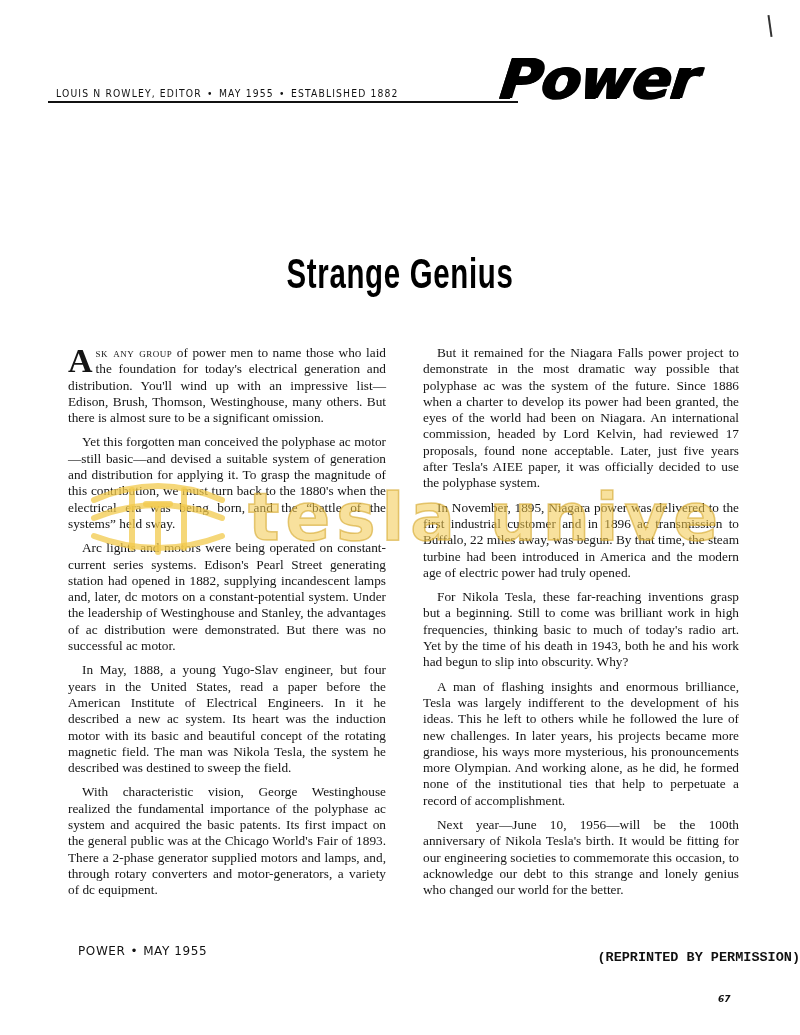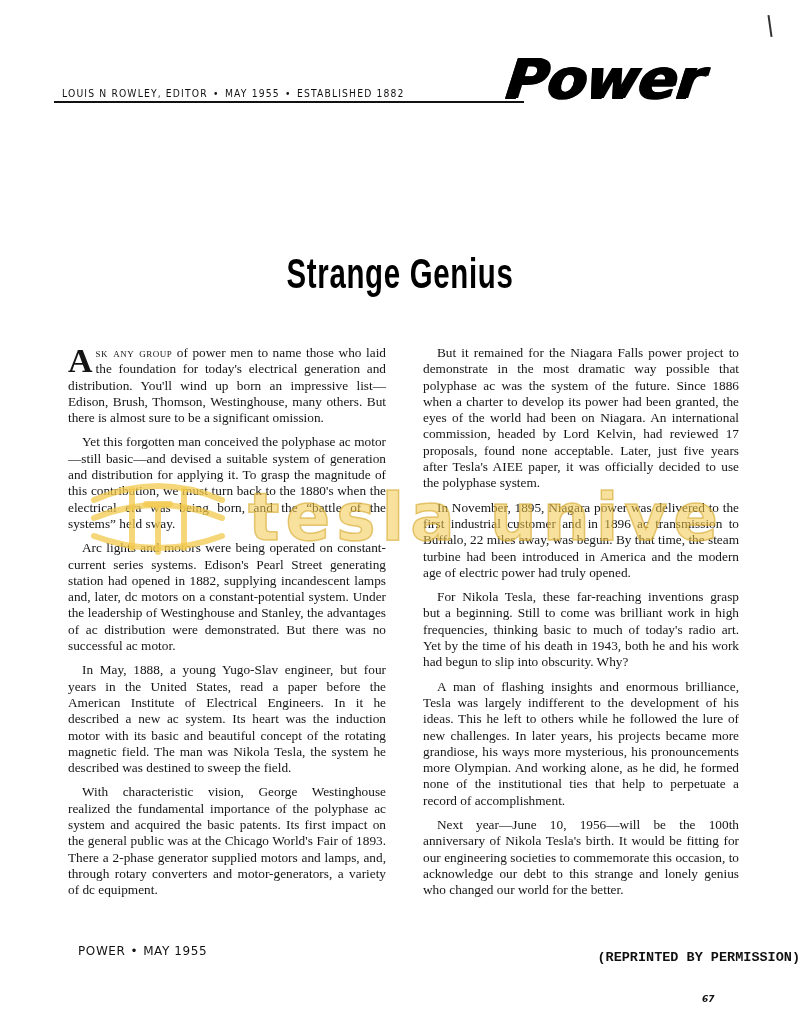--- a/index.html
+++ b/index.html
@@ -6,21 +6,21 @@
     body {
       width: 800px; height: 1035px; position: relative; overflow: hidden;
       background: #ffffff; color: #1a1a1a;
       font-family: "DejaVu Serif", serif;
     }
     .corner-mark {
       position: absolute; left: 769px; top: 15px; width: 2px; height: 22px;
       background: #333; transform: rotate(-8deg);
     }
     .masthead {
-      position: absolute; left: 54px; top: 50px; width: 648px; height: 56px;
+      position: absolute; left: 48px; top: 50px; width: 648px; height: 56px;
     }
     .masthead-line {
       position: absolute; left: 0; top: 51px; width: 470px; height: 2px; background: #111;
     }
     .masthead-text {
       position: absolute; left: 8px; top: 37px;
       font-family: "DejaVu Sans", sans-serif; font-size: 10.5px; letter-spacing: 1.3px;
       color: #111; white-space: nowrap; transform: scaleX(0.88); transform-origin: left;
     }
     .masthead-text .sep { margin: 0 6px; }
@@ -52,42 +52,42 @@
     .reprint {
       position: absolute; left: 0; width: 800px; top: 950px; text-align: right;
       font-family: "Liberation Mono", monospace; font-weight: bold; font-size: 13.5px; color: #111;
     }
     .footer-left {
       position: absolute; left: 78px; top: 944px;
       font-family: "DejaVu Sans", sans-serif; font-size: 12px; font-weight: normal; letter-spacing: 0.6px; color: #111;
     }
     .footer-left .sep { margin: 0 5px; }
     .footer-right {
-      position: absolute; left: 702px; top: 994px;
+      position: absolute; left: 718px; top: 994px;
       font-family: "DejaVu Sans", sans-serif; font-size: 9px; font-weight: bold; font-style: italic; color: #111;
     }
     .watermark { position: absolute; left: 88px; top: 478px; width: 632px; height: 82px; pointer-events: none; }
   </style>
 </head>
 <body>
 
 <div class="corner-mark"></div>
 
 <header class="masthead">
   <div class="masthead-text">
     <span>LOUIS N ROWLEY, EDITOR</span><span class="sep">•</span><span>MAY 1955</span><span class="sep">•</span><span>ESTABLISHED 1882</span>
   </div>
   <div class="masthead-line"></div>
   <div class="brand">Power</div>
 </header>
 
 <h1 class="title">Strange Genius</h1>
 
 <section class="column col-left">
-  <p class="lead"><span class="dropcap">A</span><span class="smallcaps">sk any group</span><span> of power men to name those who laid the foundation for today's electrical generation and distribution. You'll wind up born an impressive list—Edison, Brush, Thomson, Westinghouse, many others. But there is almost sure to be a significant omission.</span></p>
+  <p class="lead"><span class="dropcap">A</span><span class="smallcaps">sk any group</span><span> of power men to name those who laid the foundation for today's electrical generation and distribution. You'll wind up with an impressive list—Edison, Brush, Thomson, Westinghouse, many others. But there is almost sure to be a significant omission.</span></p>
   <p>Yet this forgotten man conceived the polyphase ac motor—still basic—and devised a suitable system of generation and distribution for applying it. To grasp the magnitude of this contribution, we must turn back to the 1880's when the electrical era was being born, and the “battle of the systems” held sway.</p>
   <p>Arc lights and motors were being operated on constant-current series systems. Edison's Pearl Street generating station had opened in 1882, supplying incandescent lamps and, later, dc motors on a constant-potential system. Under the leadership of Westinghouse and Stanley, the advantages of ac distribution were demonstrated. But there was no successful ac motor.</p>
   <p>In May, 1888, a young Yugo-Slav engineer, but four years in the United States, read a paper before the American Institute of Electrical Engineers. In it he described a new ac system. Its heart was the induction motor with its basic and beautiful concept of the rotating magnetic field. The man was Nikola Tesla, the system he described was destined to sweep the field.</p>
   <p>With characteristic vision, George Westinghouse realized the fundamental importance of the polyphase ac system and acquired the basic patents. Its first impact on the general public was at the Chicago World's Fair of 1893. There a 2-phase generator supplied motors and lamps, and, through rotary converters and motor-generators, a variety of dc equipment.</p>
 </section>
 
 <section class="column col-right">
   <p>But it remained for the Niagara Falls power project to demonstrate in the most dramatic way possible that polyphase ac was the system of the future. Since 1886 when a charter to develop its power had been granted, the eyes of the world had been on Niagara. An international commission, headed by Lord Kelvin, had reviewed 17 proposals, found none acceptable. Later, just five years after Tesla's AIEE paper, it was officially decided to use the polyphase system.</p>
   <p>In November, 1895, Niagara power was delivered to the first industrial customer and in 1896 ac transmission to Buffalo, 22 miles away, was begun. By that time, the steam turbine had been introduced in America and the modern age of electric power had truly opened.</p>
   <p>For Nikola Tesla, these far-reaching inventions grasp but a beginning. Still to come was brilliant work in high frequencies, thinking basic to much of today's radio art. Yet by the time of his death in 1943, both he and his work had begun to slip into obscurity. Why?</p>

